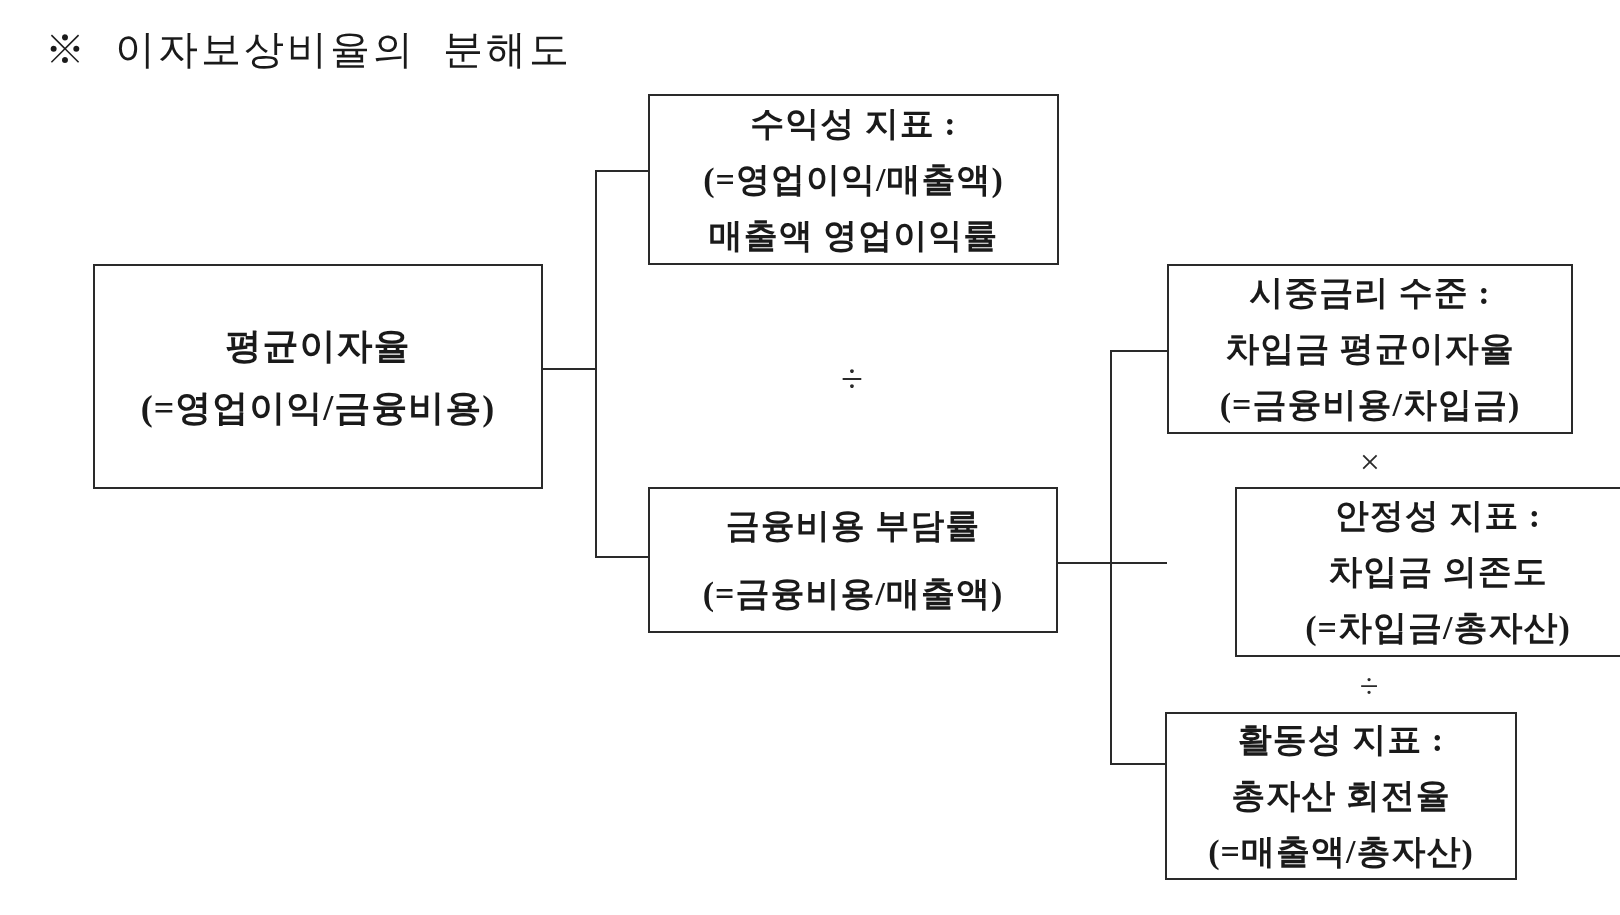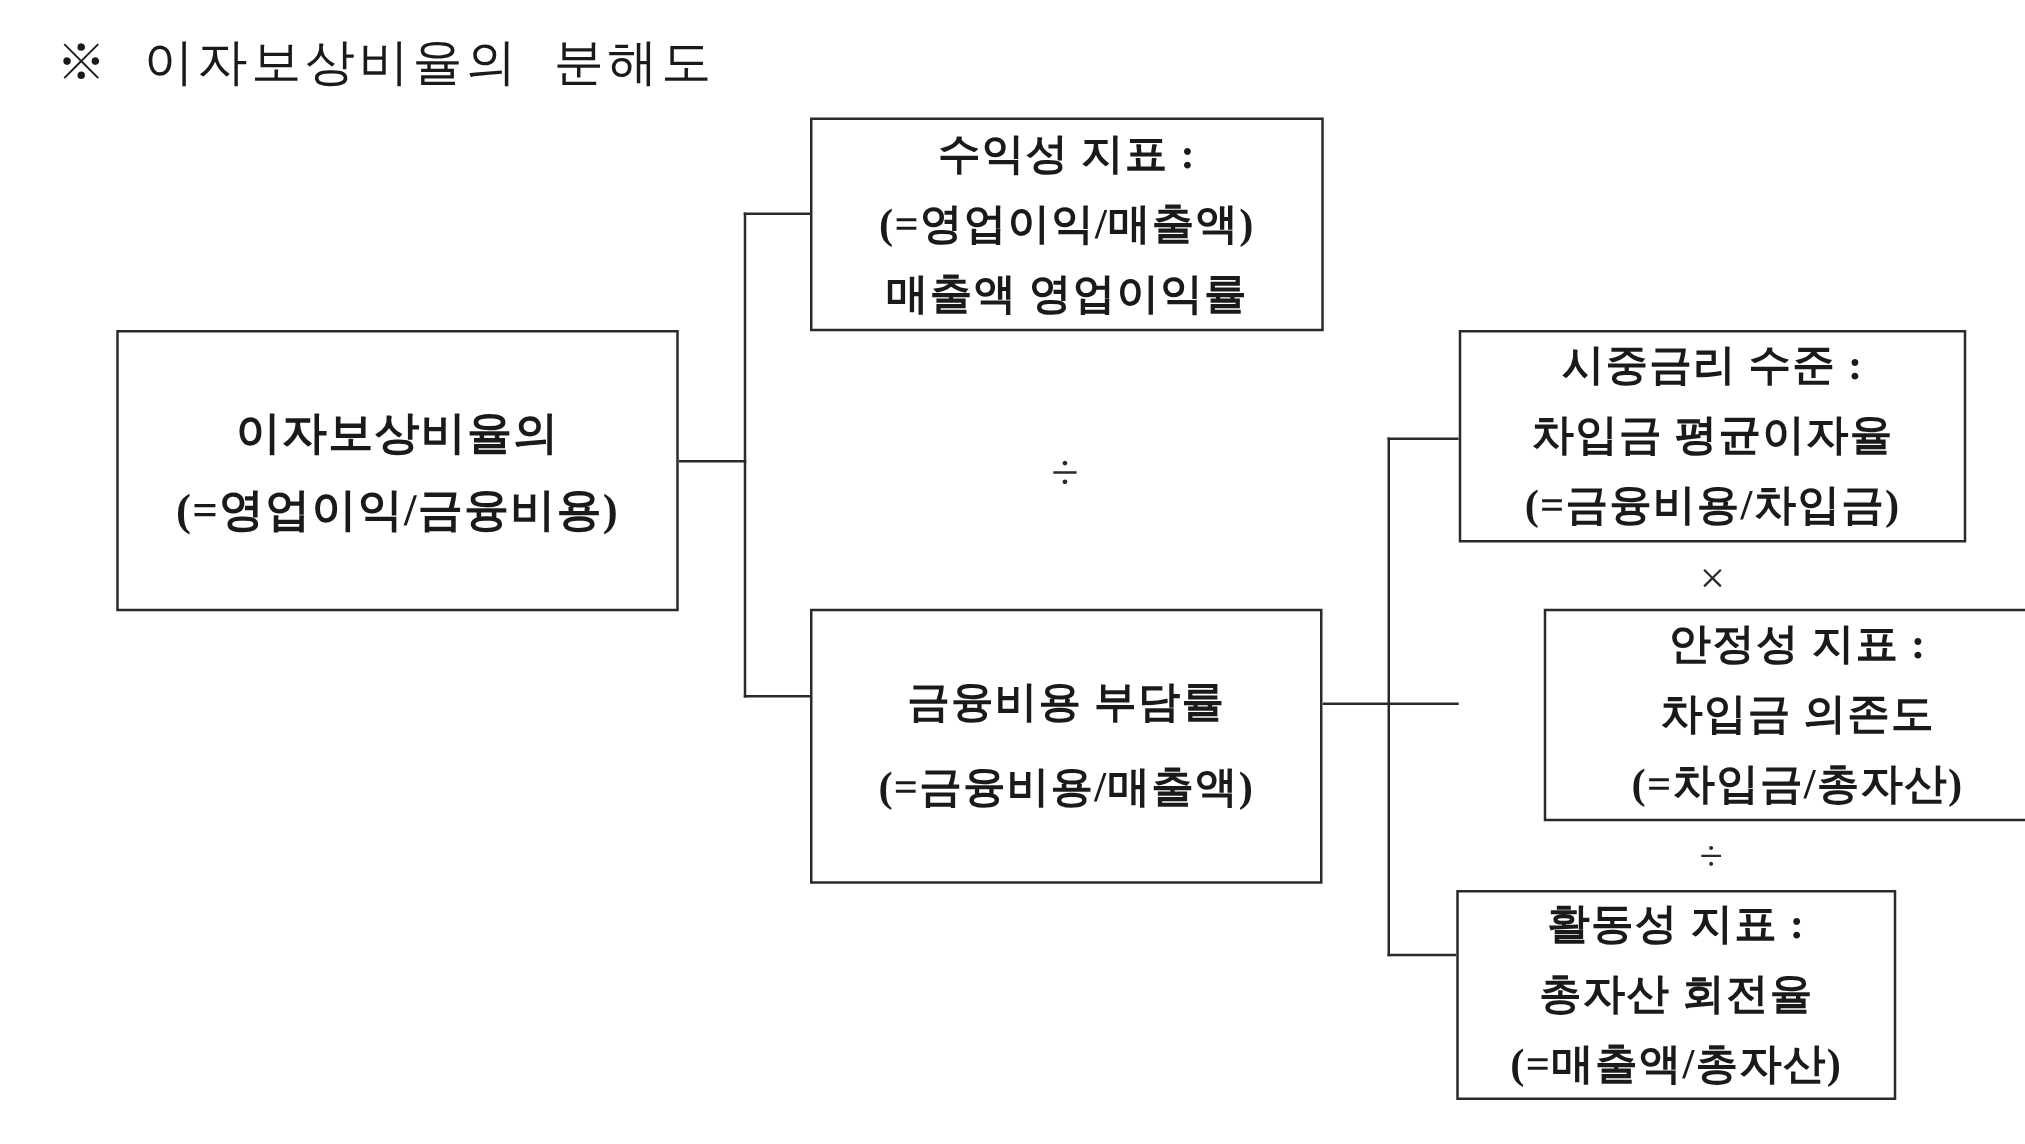--- a/index.html
+++ b/index.html
@@ -33,21 +33,21 @@
     align-items: center;
     text-align: center;
     font-size: 34px;
     line-height: 56px;
     letter-spacing: 1px;
     white-space: nowrap;
     font-weight: bold;
   }
   .node-root            { left: 93px;   top: 252px; width: 450px; height: 225px; font-size: 36px; line-height: 62px; }
   .node-profitability   { left: 648px;  top: 82px;  width: 411px; height: 171px; }
-  .node-finance-burden  { left: 648px;  top: 475px; width: 410px; height: 220px; gap: 12px; }
+  .node-finance-burden  { left: 648px;  top: 475px; width: 410px; height: 146px; gap: 12px; }
   .node-market-rate     { left: 1167px; top: 252px; width: 406px; height: 170px; }
   .node-stability       { left: 1235px; top: 475px; width: 406px; height: 170px; }
   .node-activity        { left: 1165px; top: 700px; width: 352px; height: 168px; }
   .op {
     position: absolute;
     transform: translate(-50%, -50%);
     font-size: 40px;
     color: #2a2a2a;
   }
   .op-divide-mid   { left: 852px;  top: 366px; }
@@ -74,21 +74,21 @@
   <div class="v-line l-vert"></div>
   <div class="h-line l-top-branch"></div>
   <div class="h-line l-bot-branch"></div>
 
   <div class="h-line r-stub"></div>
   <div class="v-line r-vert"></div>
   <div class="h-line r-top-branch"></div>
   <div class="h-line r-bot-branch"></div>
 
   <div class="node node-root">
-    <div>이자보상비율의</div>
+    <div>평균이자율</div>
     <div>(=영업이익/금융비용)</div>
   </div>
 
   <div class="node node-profitability">
     <div>수익성 지표 :</div>
     <div>(=영업이익/매출액)</div>
     <div>매출액 영업이익률</div>
   </div>
 
   <div class="node node-finance-burden">

